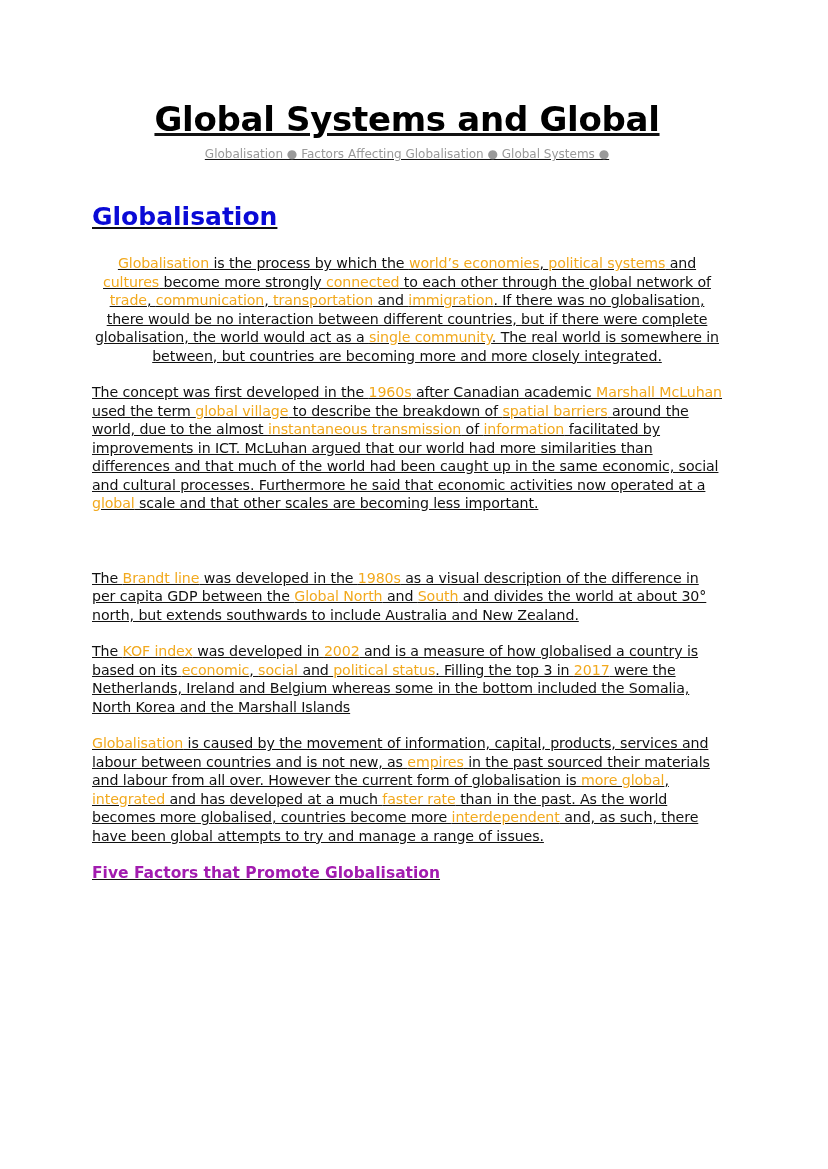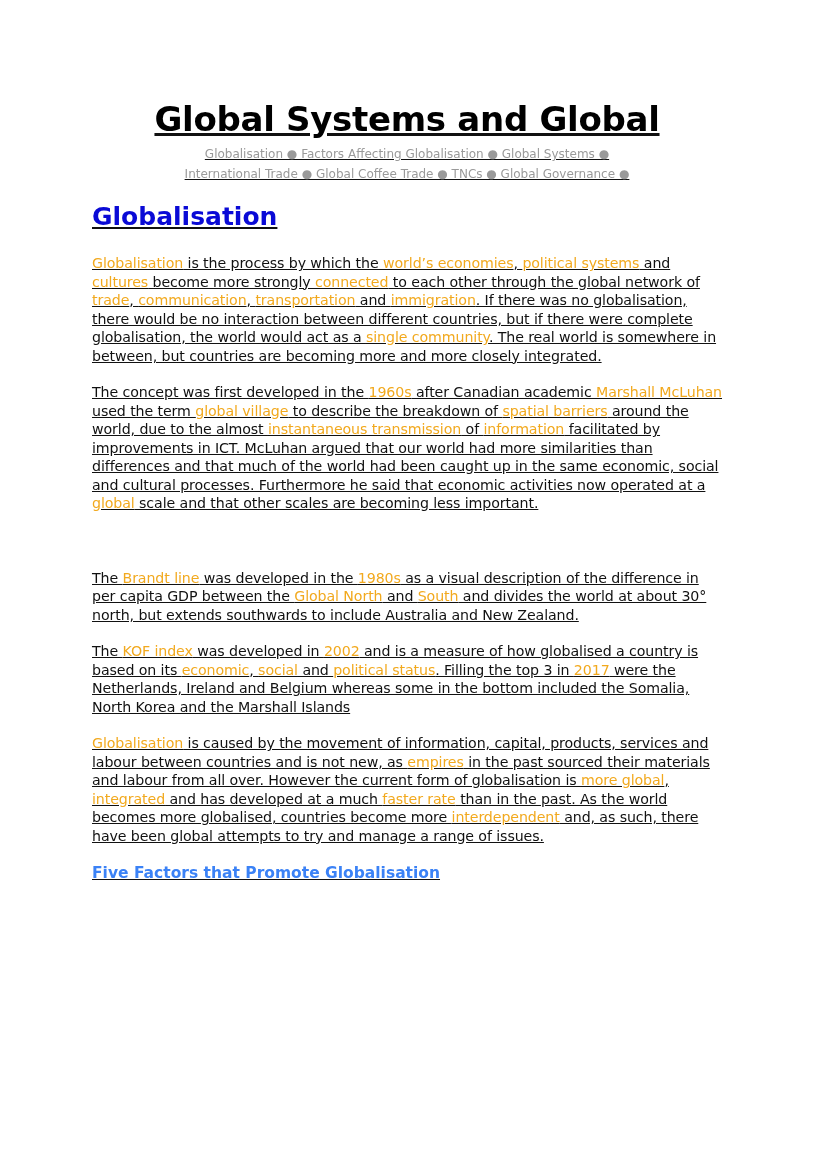--- a/index.html
+++ b/index.html
@@ -17,38 +17,38 @@
       margin: 4px -20px 0 -20px;
     }
     .h1 {
       color: #0a0ad6; font-weight: bold; font-size: 25px; line-height: 30px;
       margin: 18px 0 0 0;
     }
     p.body {
       font-size: 14.2px; line-height: 18.5px; margin: 0; letter-spacing: -0.1px;
     }
     .hl { color: #f2a91e; }
-    .p1 { margin-top: 22px !important; }
+    .p1 { margin-top: 22px !important; text-align: center; }
     .gap { height: 18px; }
     .gap-big { height: 56px; }
     .h2 {
-      color: #3b82f6; font-weight: bold; font-size: 15.5px; line-height: 20px;
+      color: #a21caf; font-weight: bold; font-size: 15.5px; line-height: 20px;
       margin: 18px 0 0 0;
     }
   </style>
 </head>
 <body>
 
 <div class="page">
   <h1 class="title">
     <span>Global Systems and Global</span><br>
   </h1>
   <div class="subtitle">
     <span>Globalisation ● Factors Affecting Globalisation ● Global Systems ●</span><br>
-    <span>International Trade ● Global Coffee Trade ● TNCs ● Global Governance ●</span><br>
+    <br>
   </div>
 
   <h2 class="h1">Globalisation</h2>
 
   <p class="body p1"><span class="hl" style="color: rgb(242, 169, 30);">Globalisation</span><span> is the process by which the </span><span class="hl" style="color: rgb(242, 169, 30);">world’s economies</span><span>, </span><span class="hl" style="color: rgb(242, 169, 30);">political systems</span><span> and </span><span class="hl" style="color: rgb(242, 169, 30);">cultures</span><span> become more strongly </span><span class="hl" style="color: rgb(242, 169, 30);">connected</span><span> to each other through the global network of </span><span class="hl" style="color: rgb(242, 169, 30);">trade</span><span>, </span><span class="hl" style="color: rgb(242, 169, 30);">communication</span><span>, </span><span class="hl" style="color: rgb(242, 169, 30);">transportation</span><span> and </span><span class="hl" style="color: rgb(242, 169, 30);">immigration</span><span>. If there was no globalisation, there would be no interaction between different countries, but if there were complete globalisation, the world would act as a </span><span class="hl" style="color: rgb(242, 169, 30);">single community</span><span>. The real world is somewhere in between, but countries are becoming more and more closely integrated.</span></p>
   <div class="gap"></div>
   <p class="body"><span>The concept was first developed in the </span><span class="hl" style="color: rgb(242, 169, 30);">1960s</span><span> after Canadian academic </span><span class="hl" style="color: rgb(242, 169, 30);">Marshall McLuhan</span><span> used the term </span><span class="hl" style="color: rgb(242, 169, 30);">global village</span><span> to describe the breakdown of </span><span class="hl" style="color: rgb(242, 169, 30);">spatial barriers</span><span> around the world, due to the almost </span><span class="hl" style="color: rgb(242, 169, 30);">instantaneous transmission</span><span> of </span><span class="hl" style="color: rgb(242, 169, 30);">information</span><span> facilitated by improvements in ICT. McLuhan argued that our world had more similarities than differences and that much of the world had been caught up in the same economic, social and cultural processes. Furthermore he said that economic activities now operated at a </span><span class="hl" style="color: rgb(242, 169, 30);">global</span><span> scale and that other scales are becoming less important.</span></p>
   <div class="gap-big"></div>
   <p class="body"><span>The </span><span class="hl" style="color: rgb(242, 169, 30);">Brandt line</span><span> was developed in the </span><span class="hl" style="color: rgb(242, 169, 30);">1980s</span><span> as a visual description of the difference in per capita GDP between the </span><span class="hl" style="color: rgb(242, 169, 30);">Global North</span><span> and </span><span class="hl" style="color: rgb(242, 169, 30);">South</span><span> and divides the world at about 30° north, but extends southwards to include Australia and New Zealand.</span></p>
   <div class="gap"></div>

